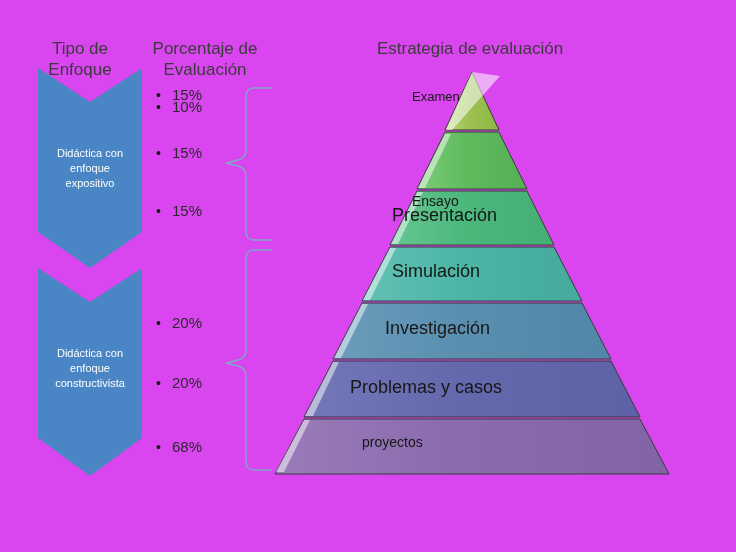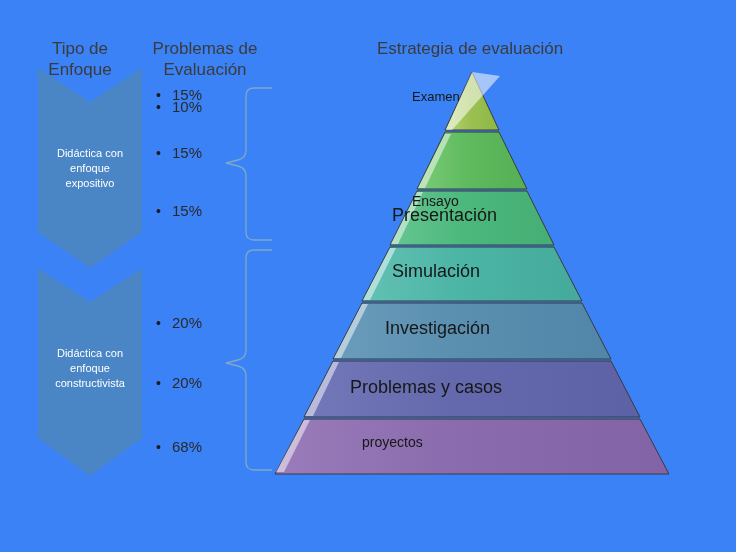--- a/index.html
+++ b/index.html
@@ -7,21 +7,21 @@
     padding: 0;
     background: #ffffff;
   }
   body {
     font-family: "Liberation Sans", sans-serif;
   }
   #page {
     position: relative;
     width: 736px;
     height: 552px;
-    background: #3b82f6;
+    background: #d946ef;
     overflow: hidden;
   }
 
   
   .col-heading {
     position: absolute;
     text-align: center;
     color: #3b3b3b;
     font-size: 17px;
     line-height: 21px;
@@ -125,21 +125,21 @@
 <body>
 
 <div id="page">
 
   <div class="col-heading" id="heading-tipo">
     <div>Tipo de</div>
     <div>Enfoque</div>
   </div>
 
   <div class="col-heading" id="heading-porcentaje">
-    <div>Problemas de</div>
+    <div>Porcentaje de</div>
     <div>Evaluación</div>
   </div>
 
   <div class="col-heading" id="heading-estrategia">Estrategia de evaluación</div>
 
   <div class="arrow-wrap" id="arrow-expositivo">
     <svg class="arrow-shape" viewBox="0 0 104 200" preserveAspectRatio="none">
       <polygon points="0,0 52,34 104,0 104,164 52,200 0,164" fill="#4A86C5"></polygon>
     </svg>
     <div class="arrow-label" id="label-expositivo">

